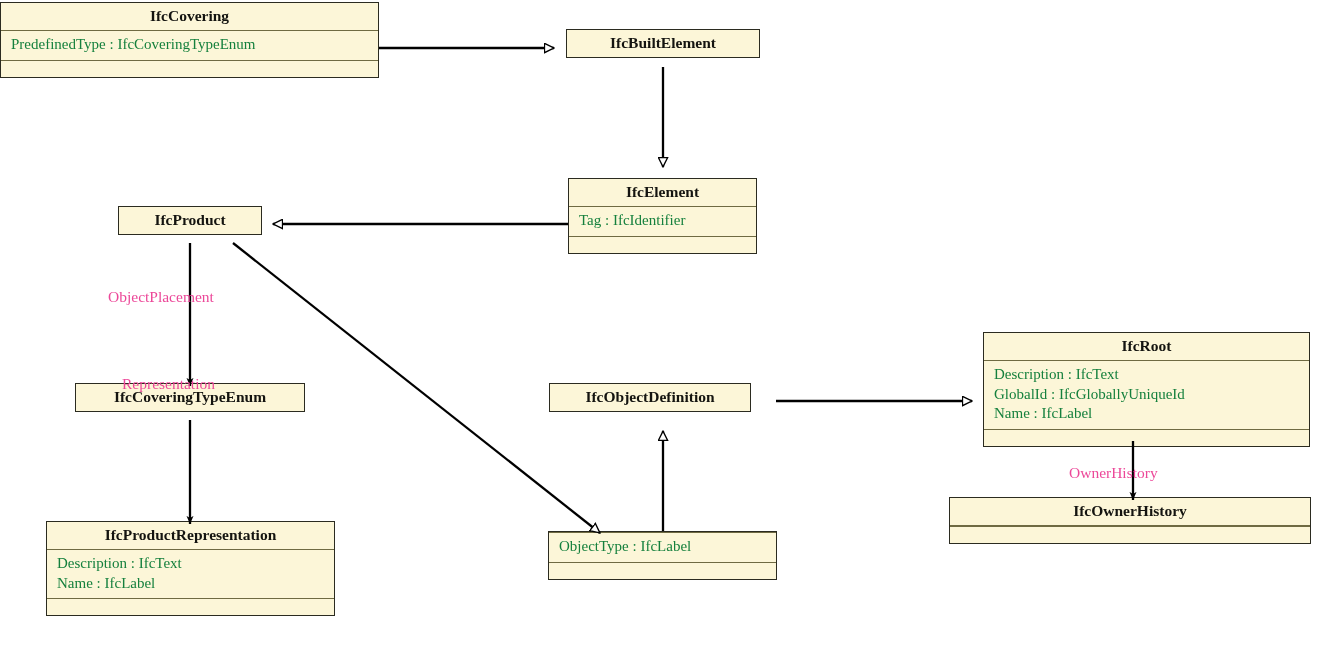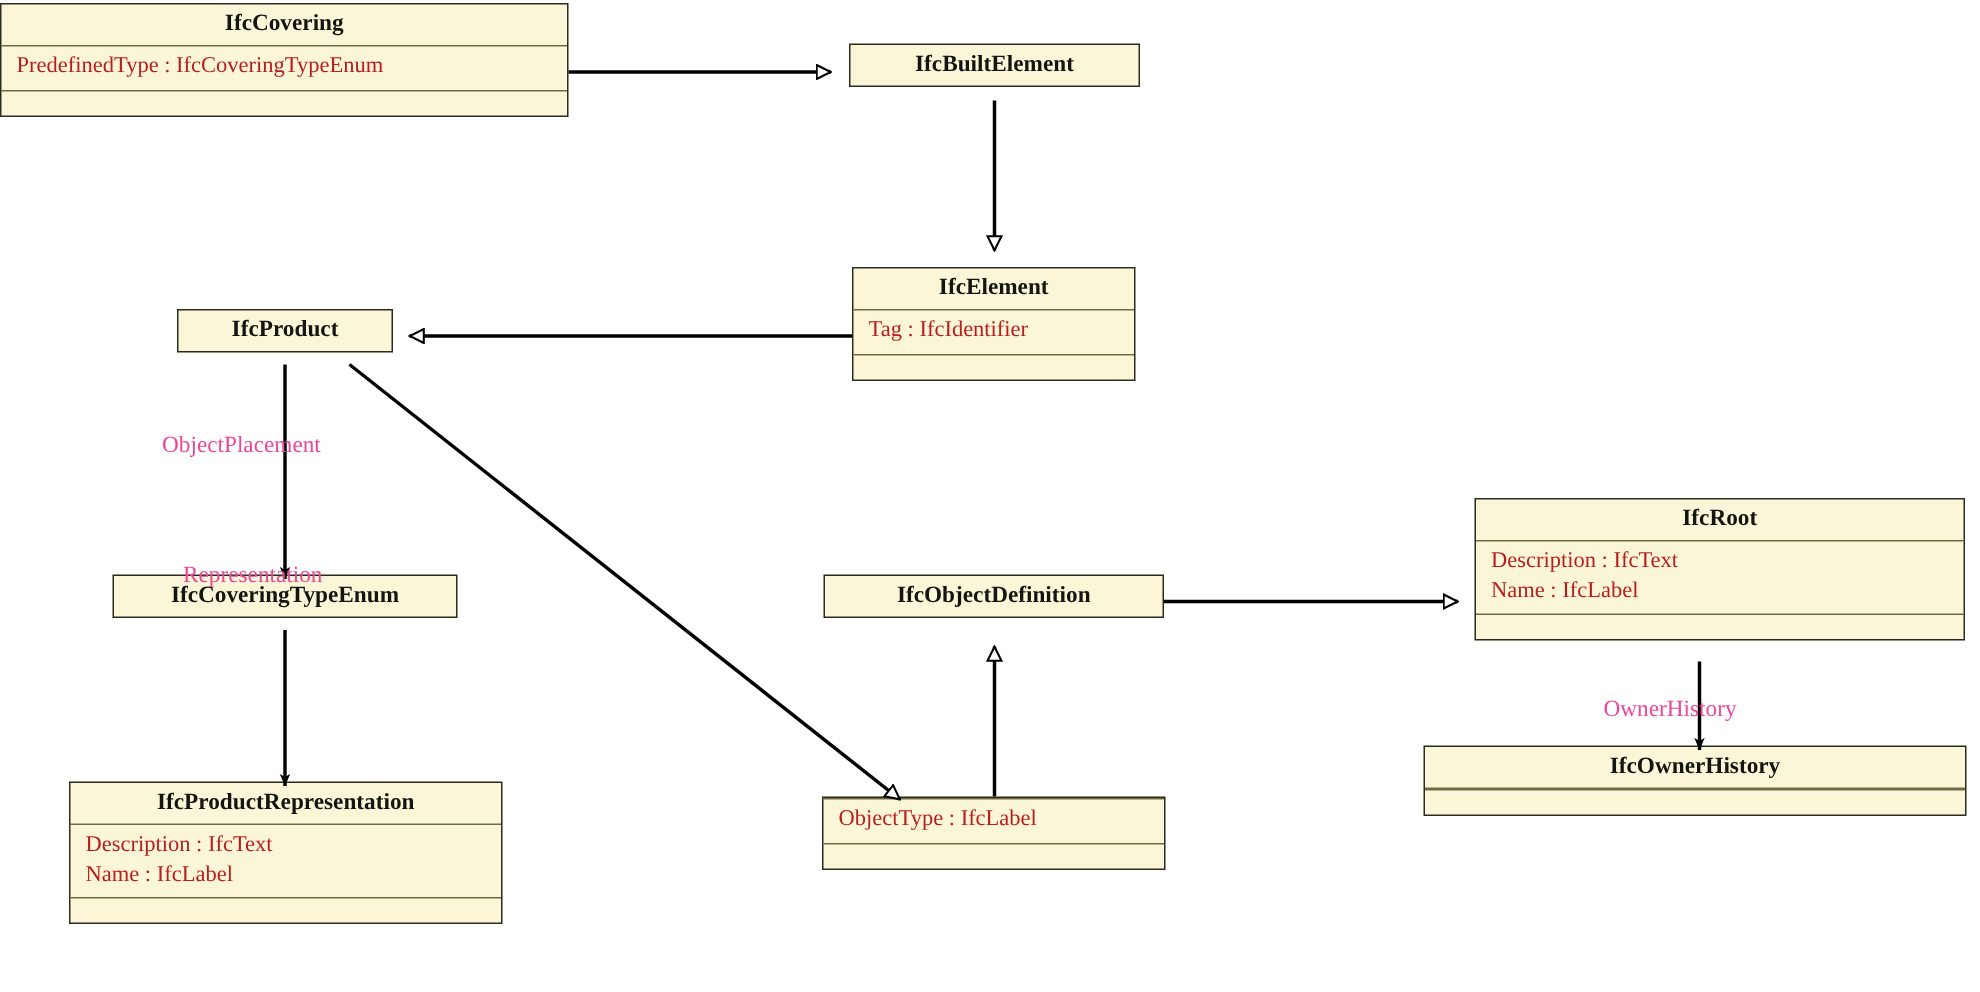--- a/index.html
+++ b/index.html
@@ -32,21 +32,21 @@
     line-height: 1.08;
     white-space: nowrap;
   }
   .uml-sep {
     height: 0;
     border-top: 1.4px solid #6f6a42;
   }
   .uml-attrs {
     padding: 4px 10px 5px 10px;
     font-size: 15px;
-    color: #b91c1c;
+    color: #15803d;
     line-height: 1.32;
     white-space: nowrap;
   }
   .uml-attrs div { white-space: nowrap; }
   .uml-empty {
     height: 16px;
   }
 
   
   .edge-label {
@@ -139,38 +139,39 @@
     <div class="uml-title">IfcProductRepresentation</div>
     <div class="uml-sep"></div>
     <div class="uml-attrs">
       <div>Description : IfcText</div>
       <div>Name : IfcLabel</div>
     </div>
     <div class="uml-sep"></div>
     <div class="uml-empty"></div>
   </div>
 
-  <div class="uml-class" style="left:549px; top:383px; width:227px;">
+  <div class="uml-class" style="left:549px; top:383px; width:202px;">
     <div class="uml-title">IfcObjectDefinition</div>
   </div>
 
   <div class="uml-class" style="left:548px; top:531px; width:229px;">
     <div class="uml-sep"></div>
     <div class="uml-attrs">
       <div>ObjectType : IfcLabel</div>
     </div>
     <div class="uml-sep"></div>
     <div class="uml-empty"></div>
   </div>
 
   <div class="uml-class" style="left:983px; top:332px; width:327px;">
     <div class="uml-title">IfcRoot</div>
     <div class="uml-sep"></div>
     <div class="uml-attrs">
       <div>Description : IfcText</div>
+      <div>GlobalId : IfcGloballyUniqueId</div>
       <div>Name : IfcLabel</div>
     </div>
     <div class="uml-sep"></div>
     <div class="uml-empty"></div>
   </div>
 
   <div class="uml-class" style="left:949px; top:497px; width:362px;">
     <div class="uml-title">IfcOwnerHistory</div>
     <div class="uml-sep"></div>
     <div class="uml-sep"></div>

